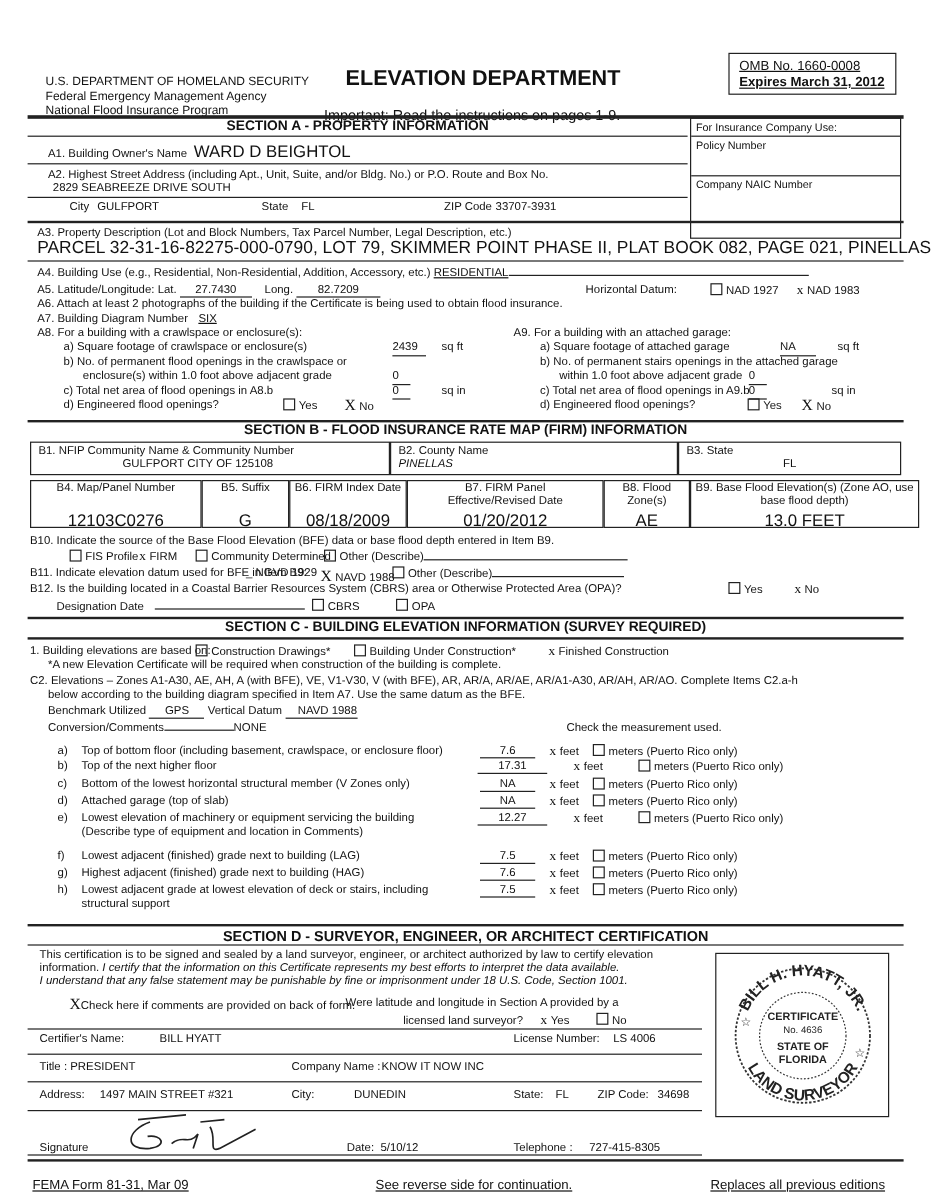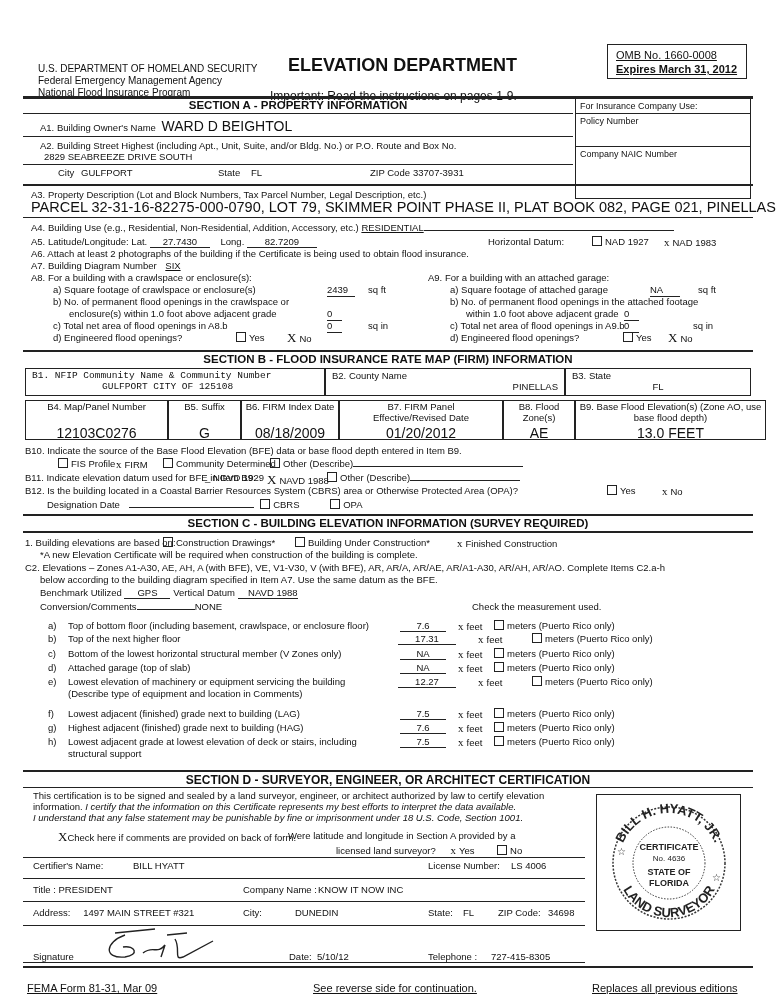--- a/index.html
+++ b/index.html
@@ -47,21 +47,21 @@
 <div class="box t9" style="left:575px;top:98px;width:176px;height:101px;">
   <div style="padding:2px 4px;border-bottom:1.5px solid #222;">For Insurance Company Use:</div>
   <div style="padding:2px 4px;height:28px;border-bottom:1.5px solid #222;"><span>Policy Number</span></div>
   <div style="padding:2px 4px;"><span>Company NAIC Number</span></div>
 </div>
 <div class="row" style="left:40px;top:118px;">
   <span>A1.  Building Owner's Name</span>
   <span style="font-size:14px;margin-left:3px;">WARD  D  BEIGHTOL</span>
 </div>
 <div class="hr thin" style="top:136px;width:550px;"></div>
-<div class="row" style="left:40px;top:140px;">A2.  Building Street Highest (including Apt., Unit, Suite, and/or Bldg. No.) or P.O. Route and Box No.</div>
+<div class="row" style="left:40px;top:140px;">A2.  Highest Street Address (including Apt., Unit, Suite, and/or Bldg. No.) or P.O. Route and Box No.</div>
 <div class="row" style="left:44px;top:151px;">2829  SEABREEZE  DRIVE   SOUTH</div>
 <div class="hr thin" style="top:164px;width:550px;"></div>
 <div class="row" style="left:58px;top:167px;">
   <span>City</span>
   <span style="margin-left:4px;">GULFPORT</span>
   <span style="position:absolute;left:160px;">State</span>
   <span style="position:absolute;left:193px;">FL</span>
   <span style="position:absolute;left:312px;">ZIP Code</span>
   <span style="position:absolute;left:355px;">33707-3931</span>
 </div>
@@ -96,38 +96,38 @@
   <div style="padding-left:22px;"><span>c)  Total net area of flood openings in A8.b</span><span class="blank" style="position:absolute;left:296px;width:15px;">0</span><span style="position:absolute;left:337px;">sq in</span></div>
   <div style="padding-left:22px;"><span>d)  Engineered flood openings?</span>
     <span style="position:absolute;left:205px;"><span class="cb"></span><span>Yes</span></span>
     <span style="position:absolute;left:256px;"><span class="xmark" style="font-size:13px;">X</span><span>No</span></span>
   </div>
 </div>
 
 <div class="row" style="left:428px;top:272px;line-height:12px;">
   <div>A9.  For a building with an attached garage:</div>
   <div style="padding-left:22px;"><span>a)  Square footage of attached garage</span><span class="blank" style="position:absolute;left:222px;width:30px;">NA</span><span style="position:absolute;left:270px;">sq ft</span></div>
-  <div style="padding-left:22px;">b)  No. of permanent flood openings in the attached footage</div>
+  <div style="padding-left:22px;">b)  No. of permanent stairs openings in the attached garage</div>
   <div style="padding-left:38px;"><span>within 1.0 foot above adjacent grade</span><span class="blank" style="position:absolute;left:196px;width:15px;">0</span></div>
   <div style="padding-left:22px;"><span>c)  Total net area of flood openings in A9.b</span><span class="blank" style="position:absolute;left:196px;width:15px;">0</span><span style="position:absolute;left:265px;">sq in</span></div>
   <div style="padding-left:22px;"><span>d)  Engineered flood openings?</span>
     <span style="position:absolute;left:195px;"><span class="cb"></span><span>Yes</span></span>
     <span style="position:absolute;left:240px;"><span class="xmark" style="font-size:13px;">X</span><span>No</span></span>
   </div>
 </div>
 
 <div class="hr thick" style="top:350px;height:2px;"></div>
 <div class="sec" style="left:23px;width:730px;top:353px;">SECTION B - FLOOD INSURANCE RATE MAP (FIRM) INFORMATION</div>
-<div class="cell" style="left:25px;top:368px;width:300px;height:28px;text-align:left;padding:1px 6px;font-family:Liberation Mono, monospace;">
+<div class="cell" style="left:25px;top:368px;width:300px;height:28px;text-align:left;padding:1px 6px;">
   <div>B1. NFIP Community Name &amp; Community Number</div>
   <div style="padding-left:70px;">GULFPORT CITY OF  125108</div>
 </div>
 <div class="cell" style="left:325px;top:368px;width:240px;height:28px;text-align:left;padding:1px 6px;">
   <div>B2. County Name</div>
-  <div style="text-align:right;">PINELLAS</div>
+  <div style="text-align:left;font-style:italic;">PINELLAS</div>
 </div>
 <div class="cell" style="left:565px;top:368px;width:186px;height:28px;text-align:left;padding:1px 6px;">
   <div>B3. State</div>
   <div style="text-align:center;">FL</div>
 </div>
 <div class="cell" style="left:25px;top:400px;width:143px;height:40px;">
     <div style="height:24px;">B4. Map/Panel Number</div>
     <div class="v">12103C0276</div>
   </div>
 <div class="cell" style="left:168px;top:400px;width:73px;height:40px;">

